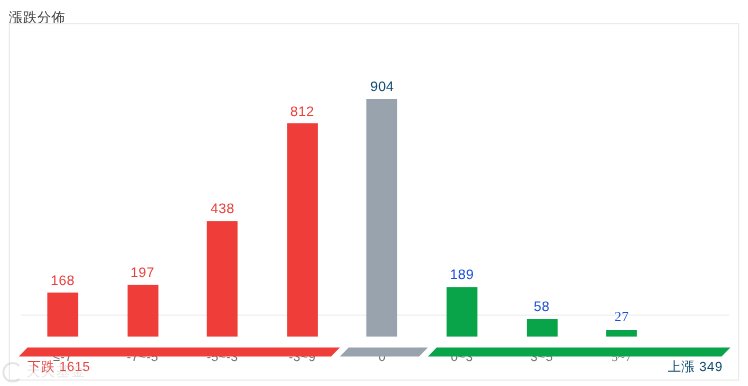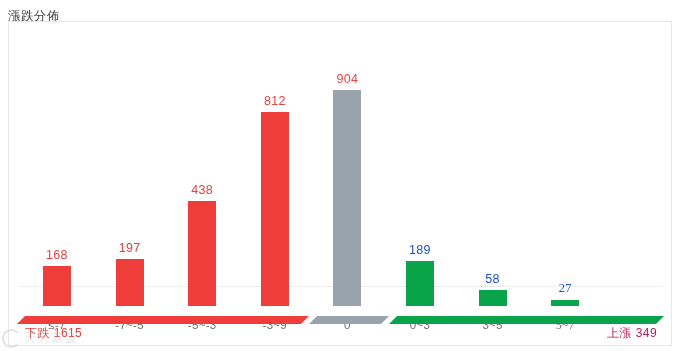--- a/index.html
+++ b/index.html
@@ -98,21 +98,21 @@
     bottom: 14px;
     left: 0;
     width: 74px;
     text-align: center;
     font-size: 11.5px;
     color: #6f6f6f;
     letter-spacing: .3px;
   }
 
   .v-down { color: #e8403c; }
-  .v-flat { color: #ef4444; }
+  .v-flat { color: #0c4a6e; }
   .v-up   { color: #1d4ed8; }
 
   .b-down { background: #ef3e3a; }
   .b-flat { background: #99a3ad; }
   .b-up   { background: #09a34a; }
 
   
   .ribbon {
     position: absolute;
     left: 0;
@@ -122,21 +122,21 @@
   }
   .ribbon svg { display: block; }
 
   .sum-label {
     position: absolute;
     font-size: 12px;
     letter-spacing: .4px;
     white-space: nowrap;
   }
   .sum-down { left: 16px;  top: 303px; color: #e8403c; text-align: center; }
-  .sum-up   { right: 14px; top: 303px; color: #be185d; }
+  .sum-up   { right: 14px; top: 303px; color: #0c4a6e; }
   .sum-label .num { margin-left: 4px; }
 
   
   .watermark {
     position: absolute;
     left: 2px;
     top: 327px;
     width: 120px;
     height: 22px;
     opacity: .38;

